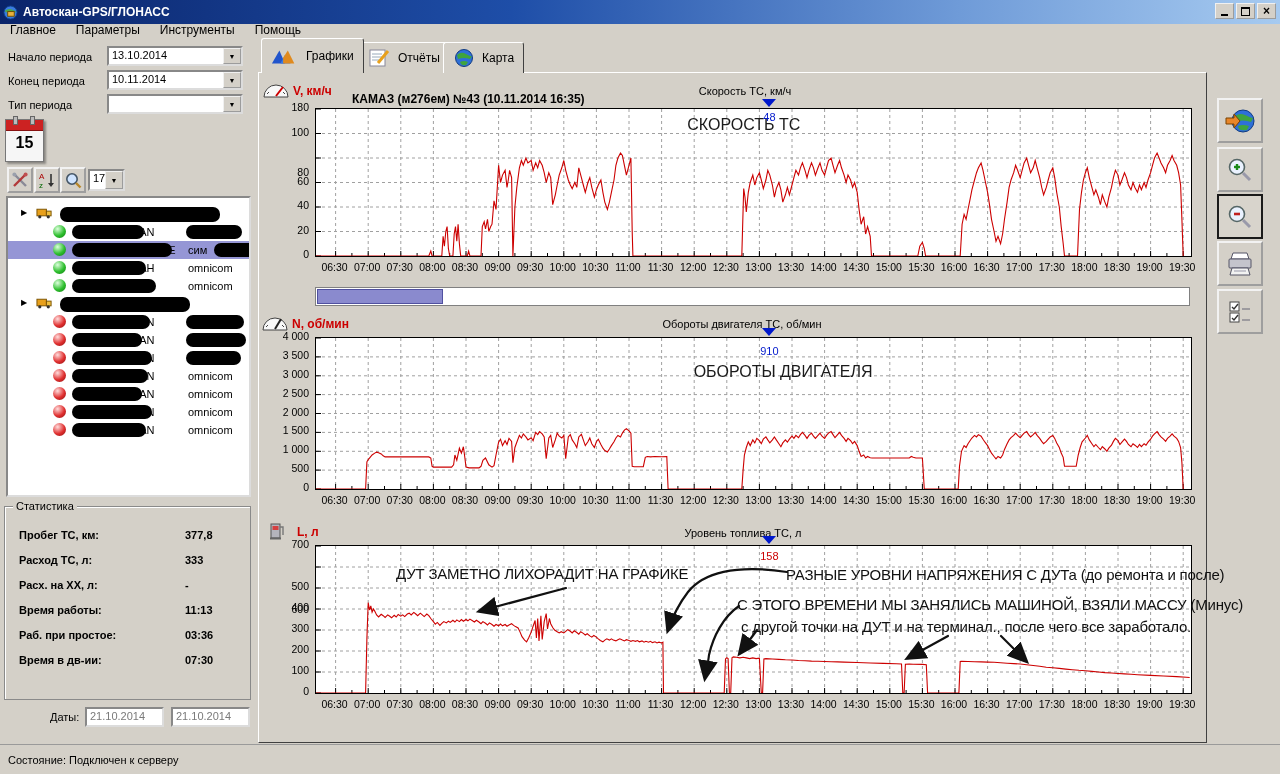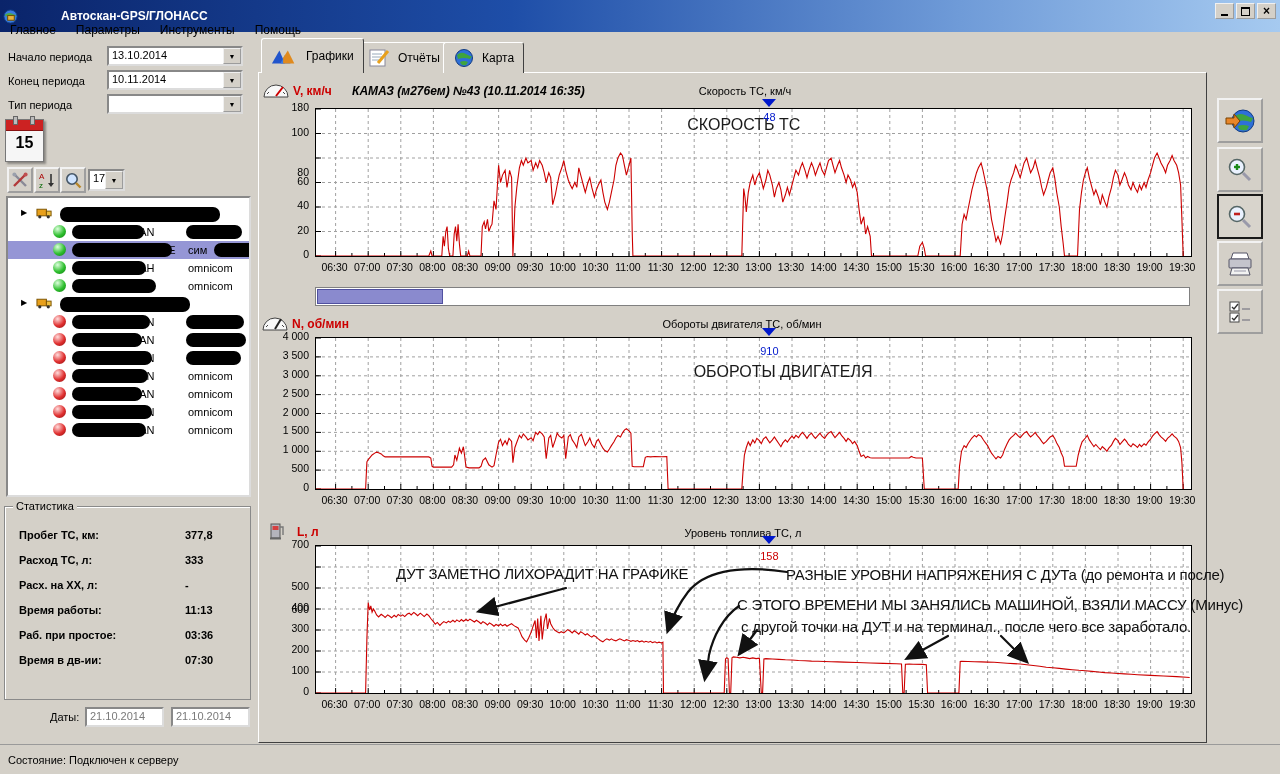--- a/index.html
+++ b/index.html
@@ -1,22 +1,22 @@
 <!DOCTYPE html>
 <html><head>
 <meta charset="utf-8">
 <style>
   html,body{margin:0;padding:0;background:#808080;}
   #win{position:relative;width:1280px;height:774px;background:#d4d0c8;overflow:hidden;
        font-family:"Liberation Sans",sans-serif;font-size:11px;color:#000;}
   .abs{position:absolute;}
   
-  #titlebar{position:absolute;left:0;top:0;width:1280px;height:32px;
+  #titlebar{position:absolute;left:0;top:0;width:1280px;height:24px;
     background:linear-gradient(90deg,#0a246a 0%,#1e4ea8 40%,#6f9bd8 75%,#a6caf0 100%);
-    display:flex;align-items:center;gap:38px;}
+    display:flex;align-items:center;}
   #appicon{margin-left:3px;width:15px;height:15px;display:inline-block;}
   #apptitle{color:#fff;font-weight:bold;font-size:12px;margin-left:5px;}
   #winbtns{position:absolute;right:4px;top:3px;display:flex;gap:2px;}
   .winbtn{width:17px;height:14px;background:#d4d0c8;border:1px outset #f0f0f0;
     display:flex;align-items:center;justify-content:center;font-size:10px;font-weight:bold;cursor:default;}
   .min-glyph{display:block;width:7px;height:2px;background:#000;margin-top:7px;}
   .res-glyph{display:block;width:7px;height:6px;border:1px solid #000;border-top-width:2px;}
   .cls-glyph{font-size:12px;line-height:10px;}
   
   #menubar{position:absolute;left:0;top:20px;width:1280px;height:19px;display:flex;align-items:center;}
@@ -321,21 +321,21 @@
 
   <span class="abs" style="left:263px;top:82px;">
     <svg width="26" height="16" viewBox="0 0 26 16">
         <path d="M1,15 A12,12 0 0 1 25,15 Z" fill="#f8f8f8" stroke="#444"></path>
         <line x1="13" y1="14" x2="20" y2="5" stroke="#cc0000" stroke-width="2"></line>
         <line x1="4" y1="12" x2="6" y2="10" stroke="#444"></line>
         <line x1="22" y1="12" x2="20" y2="10" stroke="#444"></line>
       </svg>
   </span>
   <span class="unit" style="left:293px;top:84px;">V, км/ч</span>
-  <span class="vtitle" style="left:352px;top:84px;font-style:italic;">КАМАЗ (м276ем) №43 (10.11.2014 16:35)</span>
+  <span class="vtitle" style="left:352px;top:92px;">КАМАЗ (м276ем) №43 (10.11.2014 16:35)</span>
   <span class="axis-title" style="left:635px;top:85px;">Скорость ТС, км/ч</span>
 
   <span class="abs" style="left:262px;top:315px;">
     <svg width="26" height="16" viewBox="0 0 26 16">
         <path d="M1,15 A12,12 0 0 1 25,15 Z" fill="#f8f8f8" stroke="#444"></path>
         <line x1="13" y1="14" x2="19" y2="4" stroke="#222" stroke-width="2"></line>
         <line x1="4" y1="12" x2="6" y2="10" stroke="#444"></line>
         <line x1="22" y1="12" x2="20" y2="10" stroke="#444"></line>
       </svg>
   </span>

